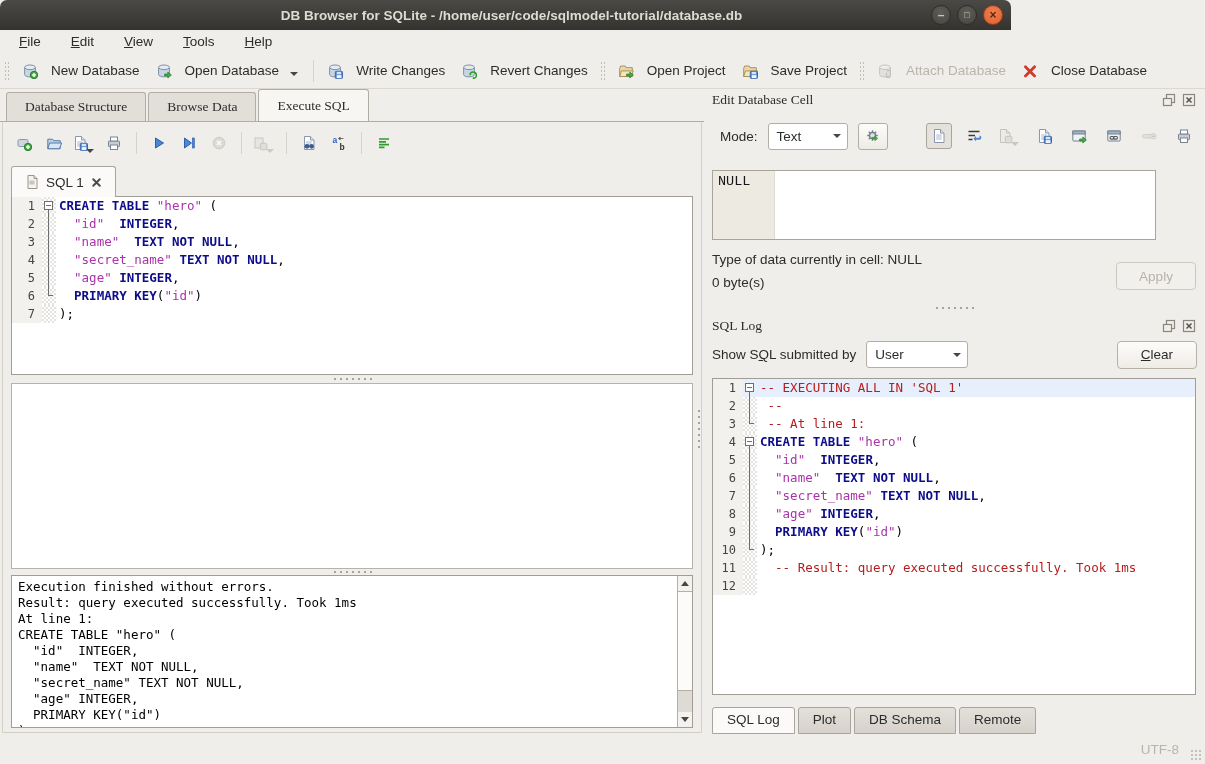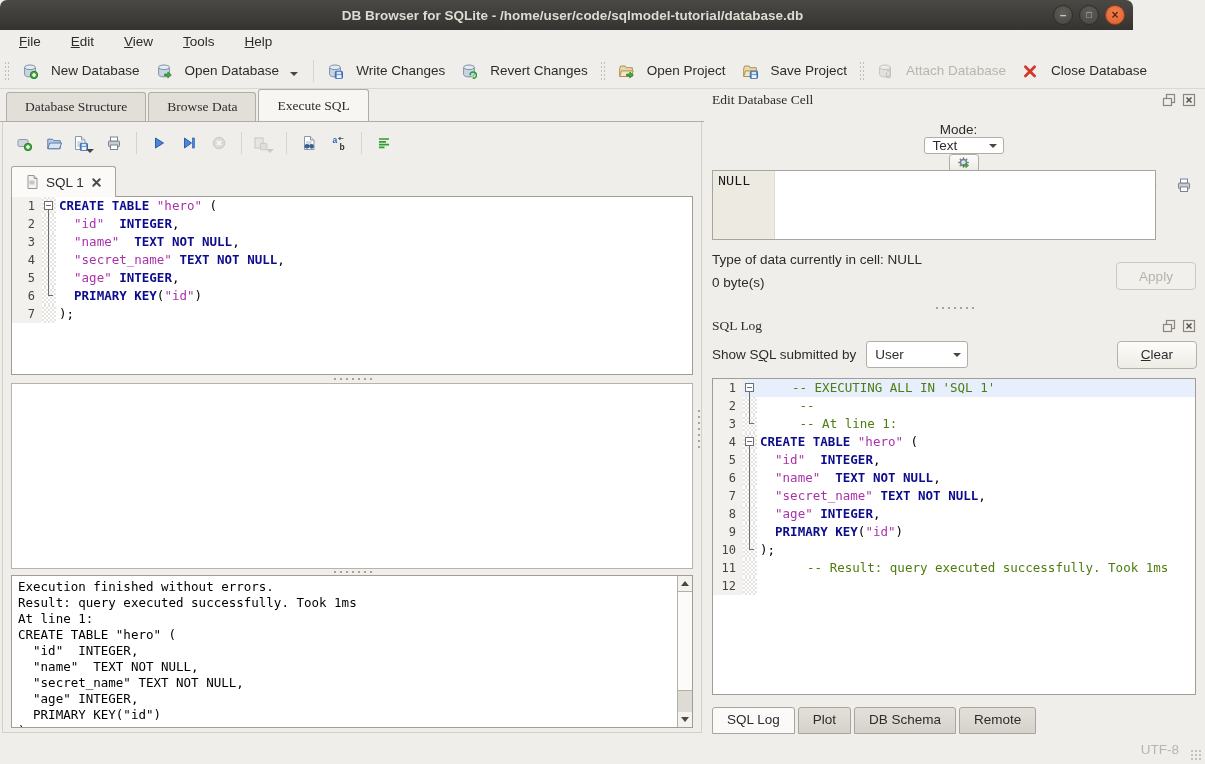--- a/index.html
+++ b/index.html
@@ -5,21 +5,21 @@
   * { margin:0; padding:0; box-sizing:border-box; }
   html,body { width:1205px; height:764px; }
   body {
     font-family:"Liberation Sans", sans-serif;
     font-size:13.5px; color:#2c2c2c;
     background:#f0eeea; overflow:hidden; position:relative;
   }
   .win { position:absolute; inset:0; }
 
   
-  .titlebar { position:absolute; left:0; top:0; width:1133px; height:30px;
+  .titlebar { position:absolute; left:0; top:0; width:1011px; height:30px;
     background:linear-gradient(#4b4945,#3b3a36 70%,#34332f);
     border-radius:7px 7px 0 0; display:flex; align-items:center; justify-content:center;padding-left:12px; }
   .titlebar .title { color:#dfdbd2; font-weight:bold; font-size:13.5px; }
   .win-controls { position:absolute; right:8px; top:5px; display:flex; gap:6px; }
   .wbtn { width:20px; height:20px; border-radius:50%; display:flex; align-items:center;
     justify-content:center; font-size:12px; color:#2b2a27; cursor:default;
     background:radial-gradient(circle at 50% 35%, #5f5d57, #474540); border:1px solid #2e2d2a; }
   .wbtn span { line-height:0; color:#c9c5bc; font-weight:bold; }
   .wbtn.close { background:radial-gradient(circle at 50% 35%, #f0814f, #dd5f2f); border-color:#9c3c17; }
   .wbtn.close span { color:#5e2410; }
@@ -92,35 +92,35 @@
   .fbox { position:absolute; left:2px; top:4px; width:9px; height:9px; background:#fff;
     border:1px solid #6e6e6e; }
   .fbox::after { content:""; position:absolute; left:1px; top:3px; width:5px; height:1px; background:#6e6e6e; }
   .fline { position:absolute; left:6px; top:13px; bottom:0; width:1px; background:#6e6e6e; }
   .fline-full { position:absolute; left:6px; top:0; bottom:0; width:1px; background:#6e6e6e; }
   .fcorner { position:absolute; left:6px; top:0; width:5px; height:9px;
     border-left:1px solid #6e6e6e; border-bottom:1px solid #6e6e6e; }
   .code { flex:1; white-space:pre; line-height:18px; padding-left:3px; }
   .tok-kw { color:#0c0c8c; font-weight:bold; }
   .tok-id { color:#aa32aa; }
-  .tok-cm { color:#4d7c0f;margin-left:32px; }
+  .tok-cm { color:#b91c1c; }
   .tok-pl { color:#000; }
 
   
   .vsplit { position:absolute; left:694px; top:122px; width:10px; height:611px;
     display:flex; align-items:center; justify-content:center; }
   .vsplit i { width:2px; height:40px;
     background-image:radial-gradient(#a7a29a 40%, transparent 45%); background-size:2px 6px; }
 
   
   .right-dock { position:absolute; left:704px; top:90px; width:501px; height:645px; }
   .dock-header { position:absolute; left:8px; right:8px; display:flex; align-items:center; }
   .dock-header .dh-title { flex:1;font-family:Liberation Serif, serif; }
   .dock-header .icon { margin-left:4px; }
-  .mode-row { position:absolute; left:16px; top:32px; right:8px; height:28px; display:flex; align-items:center;flex-direction:column; }
+  .mode-row { position:absolute; left:16px; top:32px; right:8px; height:28px; display:flex; align-items:center; }
   .combo { height:27px; background:#fff; border:1px solid #b3aea5; border-radius:3px;
     display:flex; align-items:center; padding:0 6px 0 8px; justify-content:space-between; cursor:default; }
   .combo .caret { align-self:center; margin:0; }
   .btn { height:28px; border:1px solid #b7b2a8; border-radius:4px; padding:0 14px;
     background:linear-gradient(#fdfcfa,#efece6); display:flex; align-items:center; justify-content:center; cursor:default; }
   .btn.disabled { background:#f2f0ec; border-color:#cdc8bf; color:#b7b3aa; }
   .tool-frame { width:30px; height:27px; border:1px solid #b3aea5; border-radius:3px;
     background:linear-gradient(#fdfcfa,#eeebe5); display:flex; align-items:center; justify-content:center; }
   .cell-icons { display:flex; align-items:center; gap:9px; margin-left:auto; }
   .cicon { width:26px; height:26px; display:flex; align-items:center; justify-content:center; }

